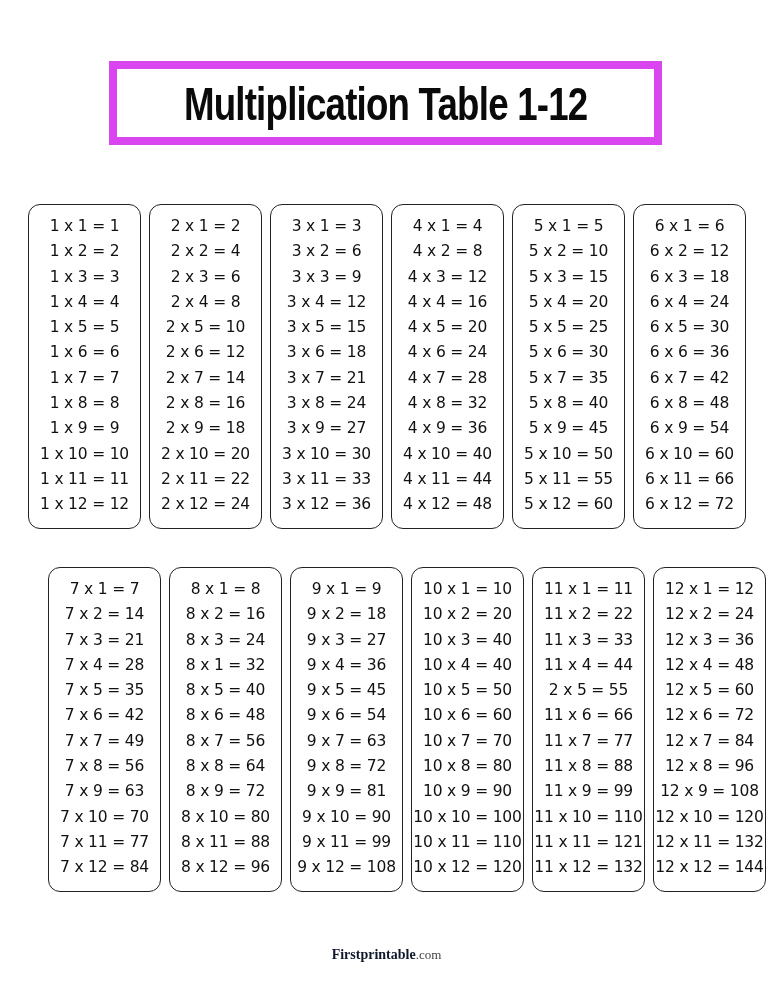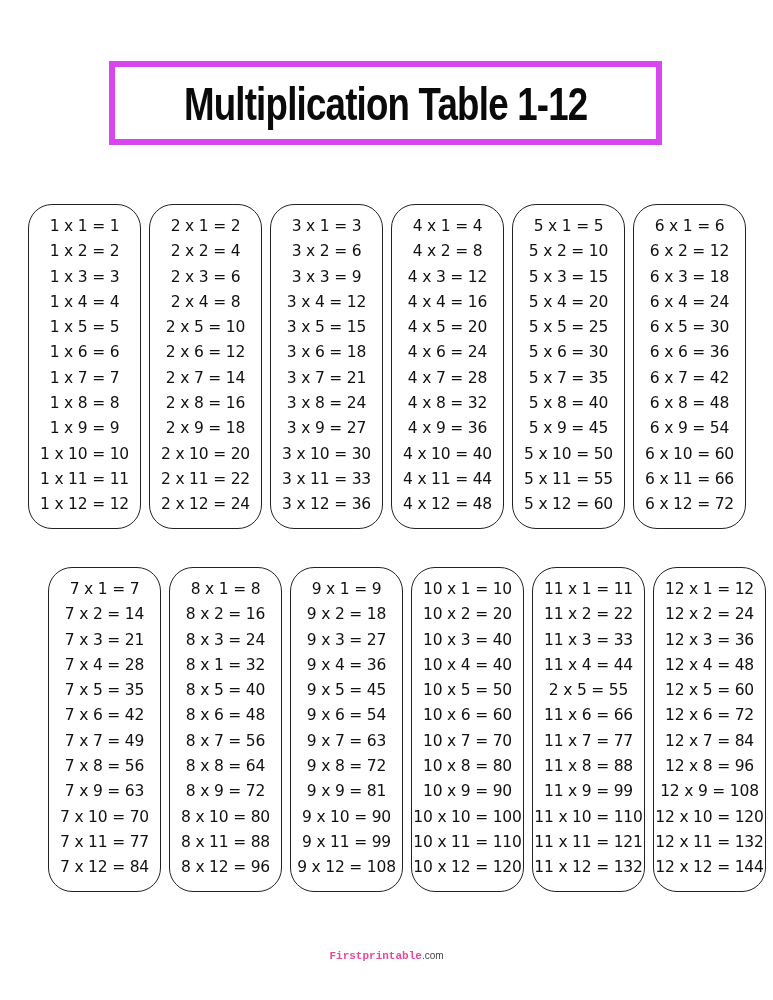--- a/index.html
+++ b/index.html
@@ -14,21 +14,21 @@
       overflow: hidden;
       font-family: "DejaVu Sans", sans-serif;
       color: #111111;
     }
     .title-box {
       position: absolute;
       left: 109px;
       top: 61px;
       width: 553px;
       height: 84px;
-      border: 6px solid #d946ef;
+      border: 8px solid #d946ef;
       box-sizing: border-box;
       display: flex;
       align-items: center;
       justify-content: center;
     }
     .title-text {
       font-family: "Liberation Sans", sans-serif;
       font-weight: bold;
       font-size: 47px;
       letter-spacing: -1px;
@@ -41,21 +41,21 @@
       left: 28px;
       display: flex;
       gap: 8px;
     }
     .row-1 { top: 204px; }
     .row-2 { top: 567px; margin-left: 20px; }
     .card {
       width: 113px;
       height: 325px;
       border: 1.5px solid #222222;
-      border-radius: 24px;
+      border-radius: 12px;
       box-sizing: border-box;
       display: flex;
       flex-direction: column;
       align-items: center;
       padding-top: 9px;
     }
     .line {
       font-family: "DejaVu Sans", sans-serif;
       font-size: 15.5px;
       line-height: 25.3px;
@@ -66,28 +66,28 @@
     }
     .footer {
       position: absolute;
       left: 0;
       width: 773px;
       top: 944px;
       text-align: center;
       white-space: nowrap;
     }
     .brand {
-      font-family: Liberation Mono, monospace;
+      font-family: Liberation Serif, serif;
       font-weight: bold;
-      font-size: 11px;
-      color: #ec4899;
+      font-size: 14px;
+      color: #0f172a;
     }
     .tld {
-      font-family: Liberation Sans, sans-serif;
-      font-size: 10px;
+      font-family: Liberation Serif, serif;
+      font-size: 13px;
       color: #444444;
     }
   </style>
 </head>
 <body>
 
 <div class="title-box">
   <span class="title-text">Multiplication Table 1-12</span>
 </div>
 

